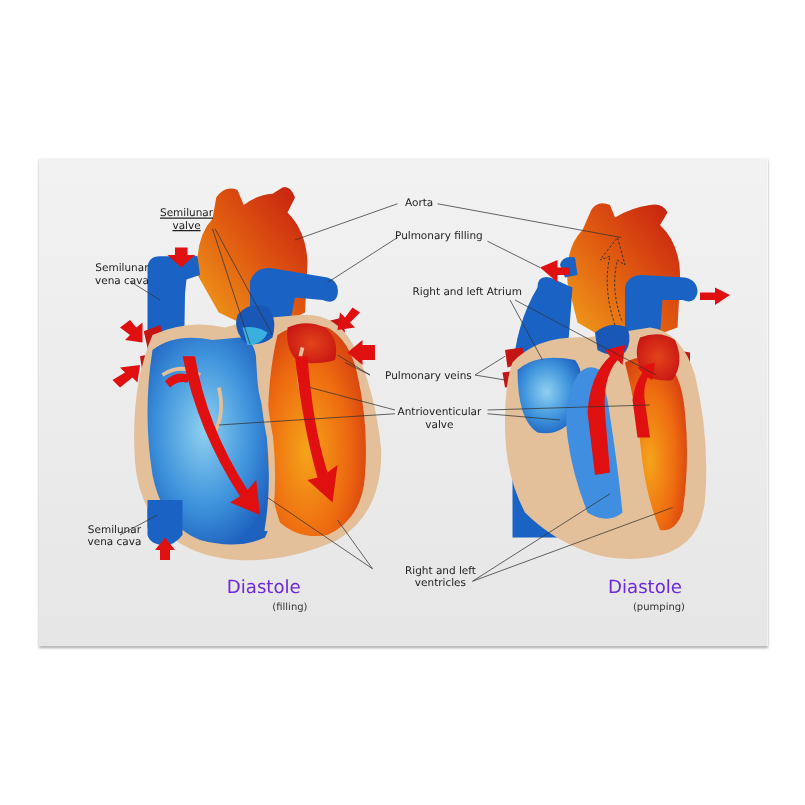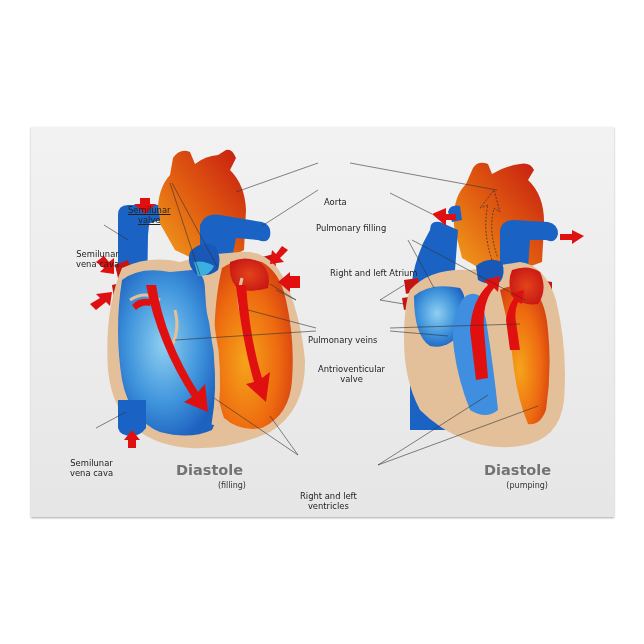--- a/index.html
+++ b/index.html
@@ -1,20 +1,20 @@
 <!DOCTYPE html>
 <html><head>
 <meta charset="utf-8">
 <style>
   html,body{margin:0;padding:0;background:#ffffff;}
   body{width:644px;height:644px;position:relative;overflow:hidden;font-family:"DejaVu Sans",sans-serif;}
   #poster{position:absolute;left:31px;top:127px;width:583px;height:390px;background:linear-gradient(#f2f2f2,#e6e6e6);box-shadow:0 1px 2px rgba(0,0,0,0.35);}
   svg{position:absolute;left:0;top:0;}
-  .lbl{position:absolute;font-size:8.4px;color:#222;text-align:center;line-height:10px;white-space:nowrap;margin-top:40px;}
-  .title{position:absolute;font-weight:bold;font-size:14.5px;color:#737373;}
+  .lbl{position:absolute;font-size:8.4px;color:#222;text-align:center;line-height:10px;white-space:nowrap;}
+  .title{position:absolute;font-weight:normal;font-size:14.5px;color:#6d28d9;text-align:center;}
   .sub{position:absolute;font-size:8px;color:#333;text-align:right;}
 </style>
 </head>
 <body>
 
 <div id="poster"></div>
 
 <svg width="644" height="644" viewBox="0 0 644 644">
   <defs>
     <linearGradient id="aortaG" x1="0" y1="1" x2="1" y2="0">
@@ -156,21 +156,21 @@
   <div>vena cava</div>
 </div>
 <div class="lbl" style="left:324px;top:157px;">Aorta</div>
 <div class="lbl" style="left:316px;top:183px;">Pulmonary filling</div>
 <div class="lbl" style="left:330px;top:228px;">Right and left Atrium</div>
 <div class="lbl" style="left:308px;top:295px;">Pulmonary veins</div>
 <div class="lbl" style="left:318px;top:324px;">
   <div>Antrioventicular</div>
   <div>valve</div>
 </div>
-<div class="lbl" style="left:300px;top:451px;">
+<div class="lbl" style="left:324px;top:451px;">
   <div>Right and left</div>
   <div>ventricles</div>
 </div>
 
 <div class="title" style="left:176px;top:462px;width:70px;">Diastole</div>
 <div class="sub" style="left:176px;top:481px;width:70px;">(filling)</div>
 <div class="title" style="left:484px;top:462px;width:64px;">Diastole</div>
 <div class="sub" style="left:484px;top:481px;width:64px;">(pumping)</div>
 
 </body></html>

